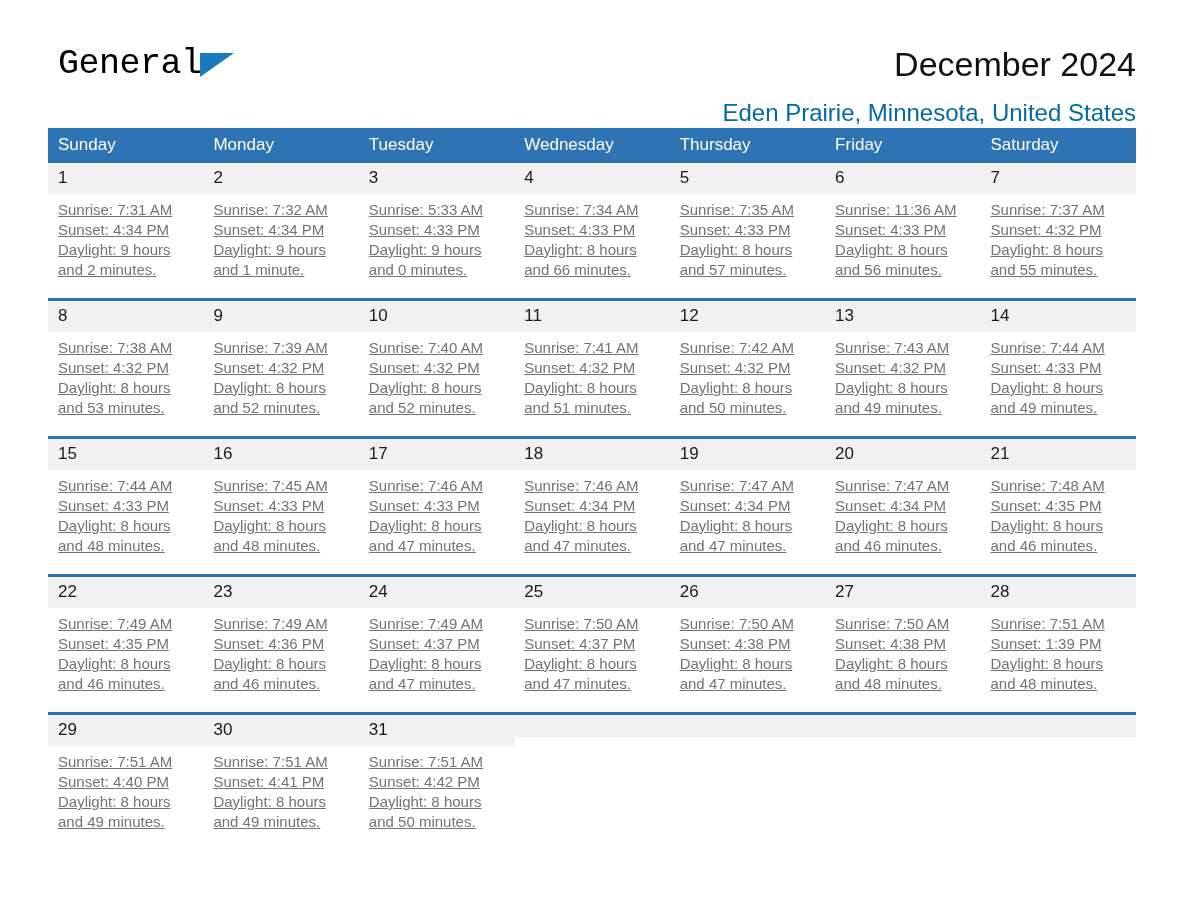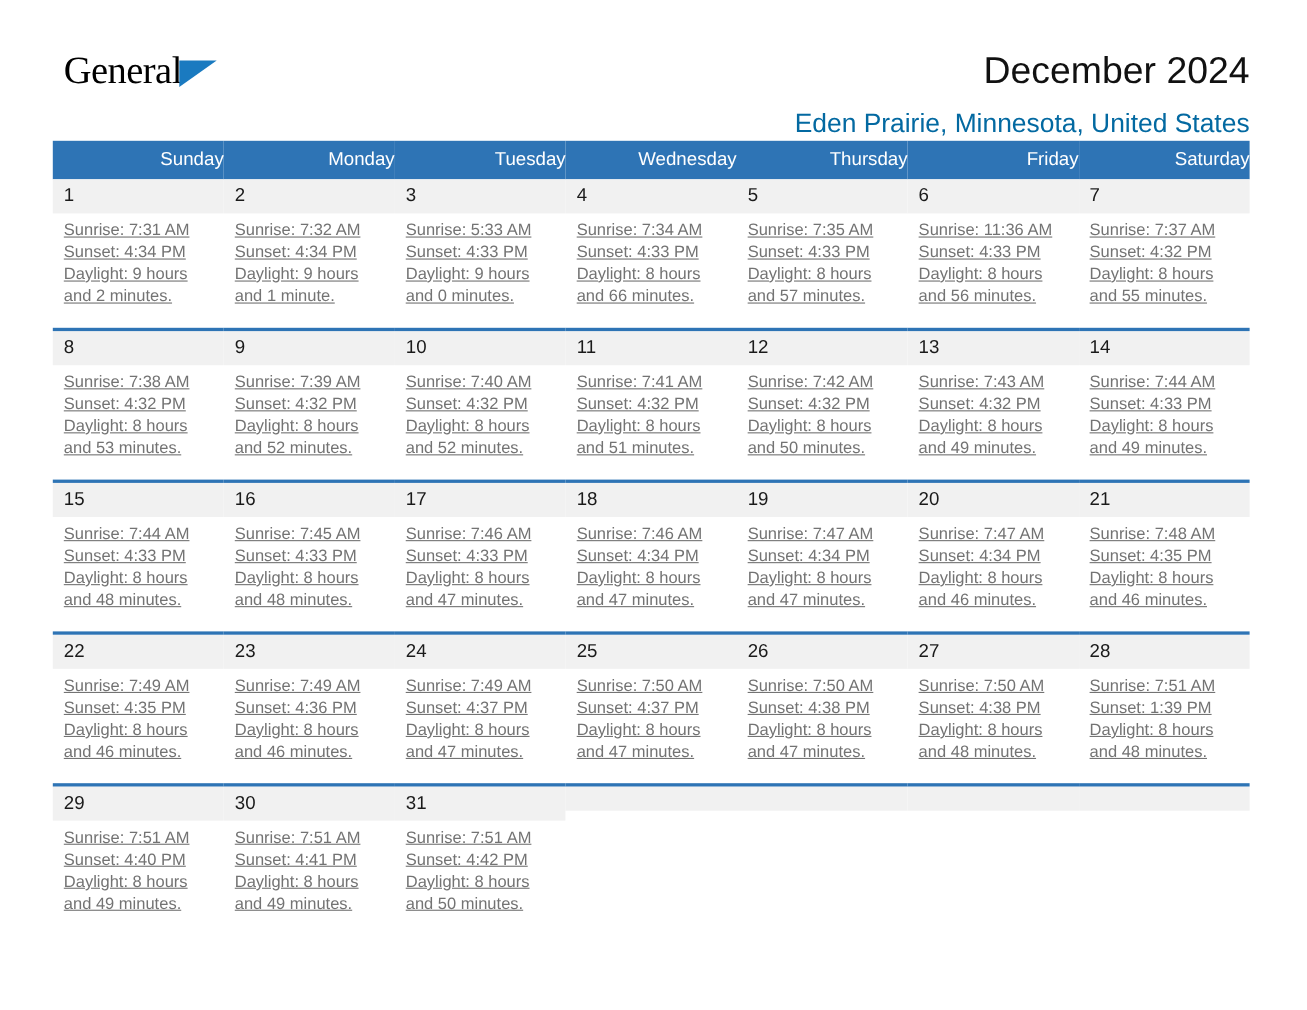--- a/index.html
+++ b/index.html
@@ -39,21 +39,21 @@
   .logo-row1 {
     position: relative;
     height: 40px;
     line-height: 40px;
     white-space: nowrap;
   }
   .logo-general {
     font-size: 35px;
     letter-spacing: -0.5px;
     color: #000000;
-    font-family: Liberation Serif, serif;
+    font-family: Liberation Mono, monospace;
   }
   .logo-triangle {
     display: inline-block;
     width: 0;
     height: 0;
     border-left: 34px solid #1a7ac0;
     border-bottom: 24px solid transparent;
     vertical-align: -4px;
     margin-left: -2px;
   }
@@ -91,21 +91,21 @@
     border-collapse: collapse;
     table-layout: fixed;
   }
   .calendar col { width: 155.43px; }
 
   .calendar thead th {
     background: #2e74b5;
     color: #ffffff;
     font-size: 17px;
     font-weight: normal;
-    text-align: right;
+    text-align: left;
     padding: 7px 0 8px 10px;
     line-height: 20px;
     height: 20px;
   }
 
   .week-row > td {
     vertical-align: top;
     padding: 0;
     border-top: 3px solid #2e74b5;
     height: 135px;

